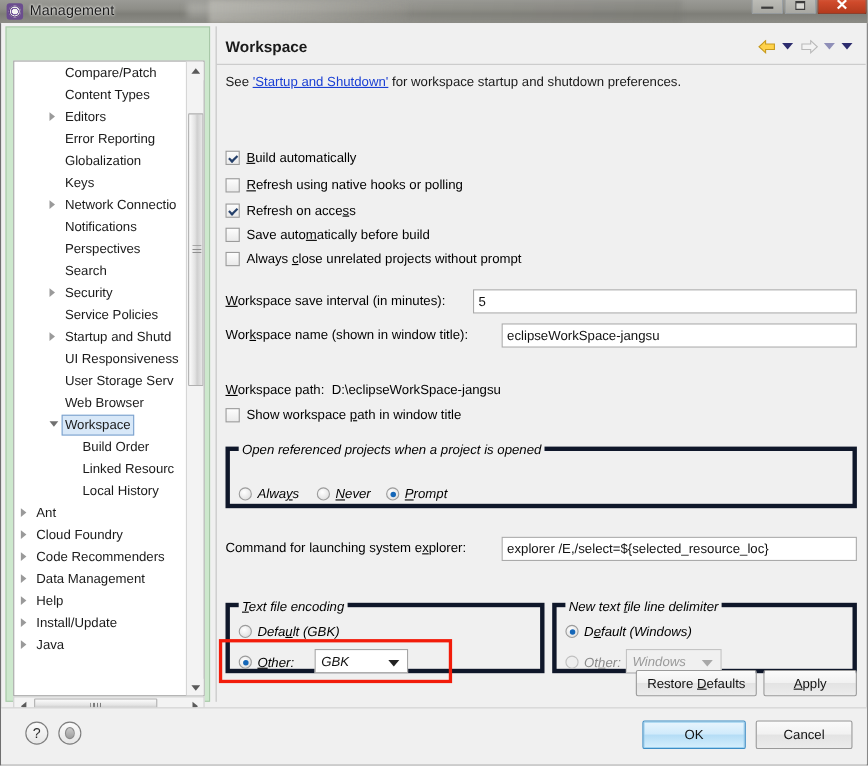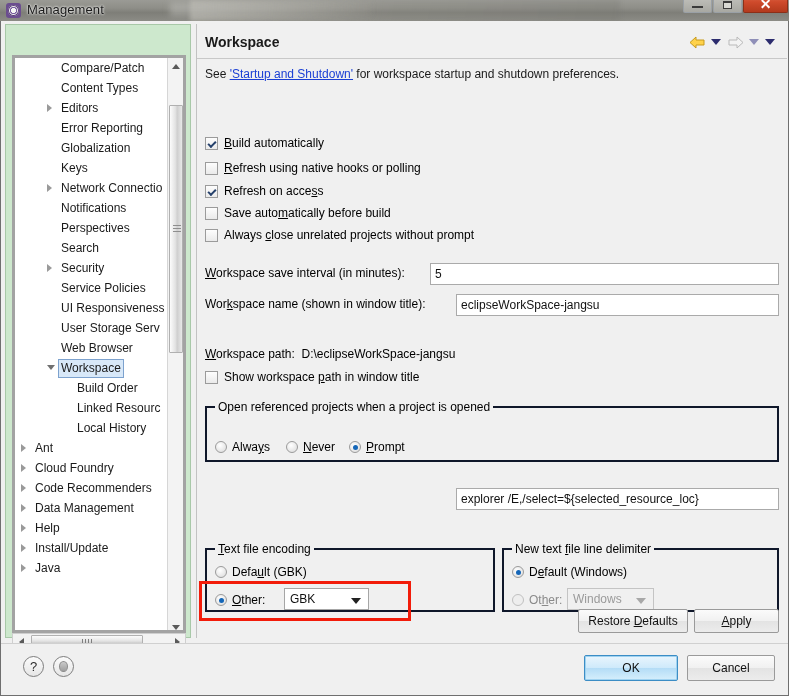--- a/index.html
+++ b/index.html
@@ -85,21 +85,21 @@
   }
   .filter-box .ph {
     position: absolute; left: 5px; top: 3px; font-size: 12px; color: #6e6e6e;
   }
   .filter-box .clearzone {
     position: absolute; right: 1px; top: 1px; width: 22px; height: 17px; background: #cde8cd;
   }
 
   .tree-wrap {
     position: absolute; left: 6px; top: 30px; width: 174px; height: 578px;
-    background: #fff; border: 3px solid #a3a3a3;
+    background: #fff; border: 1px solid #a3a3a3;
     overflow: hidden;
   }
   .tree-list { position: absolute; left: 0; top: 0; width: 158px; }
   .tree-item {
     position: relative; height: 20px; line-height: 20px;
     font-size: 12px; color: #1a1a1a; white-space: nowrap;
   }
   .tree-item .arrow {
     position: absolute; left: 0; top: 6px;
     width: 0; height: 0;
@@ -213,22 +213,23 @@
     background: #fff; border: 1px solid #aaa;
     font-size: 12px; color: #111; padding: 3px 4px;
     white-space: nowrap; overflow: hidden;
   }
 
   .plain-line { position: absolute; left: 8px; font-size: 12px; white-space: nowrap; }
 
   
   .groupbox {
     position: absolute;
-    border: 2px solid #0f172a;
+    border: 4px solid #0f172a;
     background: transparent;
+    font-style: italic;
   }
   .groupbox > .gtitle {
     position: absolute; left: 8px; top: -8px;
     background: #f0f0f0; padding: 0 3px; font-size: 12px; white-space: nowrap;
   }
 
   
   .rd-row { position: absolute; font-size: 12px; height: 18px; line-height: 18px; }
   .rd {
     position: absolute; left: 0; top: 3px; width: 12px; height: 12px; border-radius: 50%;
@@ -370,20 +371,24 @@
               <span class="lbl" style="left: 46px;">Search</span>
             </div>
             <div class="tree-item" style="top: 0px; position: relative;">
               <span class="arrow" style="left: 32px;"></span>
               <span class="lbl" style="left: 46px;">Security</span>
             </div>
             <div class="tree-item" style="top: 0px; position: relative;">
               <span class="lbl" style="left: 46px;">Service Policies</span>
             </div>
             <div class="tree-item" style="top: 0px; position: relative;">
+              <span class="arrow" style="left: 32px;"></span>
+              <span class="lbl" style="left: 46px;">Startup and Shutd</span>
+            </div>
+            <div class="tree-item" style="top: 0px; position: relative;">
               <span class="lbl" style="left: 46px;">UI Responsiveness</span>
             </div>
             <div class="tree-item" style="top: 0px; position: relative;">
               <span class="lbl" style="left: 46px;">User Storage Serv</span>
             </div>
             <div class="tree-item" style="top: 0px; position: relative;">
               <span class="lbl" style="left: 46px;">Web Browser</span>
             </div>
             <div class="tree-item sel" style="top: 0px; position: relative;">
               <span class="arrow open" style="left: 32px;"></span>
@@ -534,20 +539,21 @@
           <div class="rd"></div>
           <div class="rdl"><u>N</u><span>ever</span></div>
         </div>
         <div class="rd-row" style="left:142px;top:30px;">
           <div class="rd on"></div>
           <div class="rdl"><u>P</u><span>rompt</span></div>
         </div>
       </div>
 
       <div class="field-row" style="top:464px;width:574px;">
+        <div class="flab"><span>Command for launching system e</span><u>x</u><span>plorer:</span></div>
         <div class="finput" style="left:251px;width:323px;">explorer /E,/select=${selected_resource_loc}</div>
       </div>
 
       <div class="groupbox" style="left:8px;top:524px;width:290px;height:64px;">
         <div class="gtitle"><u>T</u><span>ext file encoding</span></div>
         <div class="rd-row" style="left:8px;top:13px;">
           <div class="rd"></div>
           <div class="rdl"><span>Defa</span><u>u</u><span>lt (GBK)</span></div>
         </div>
         <div class="rd-row" style="left:8px;top:41px;">

